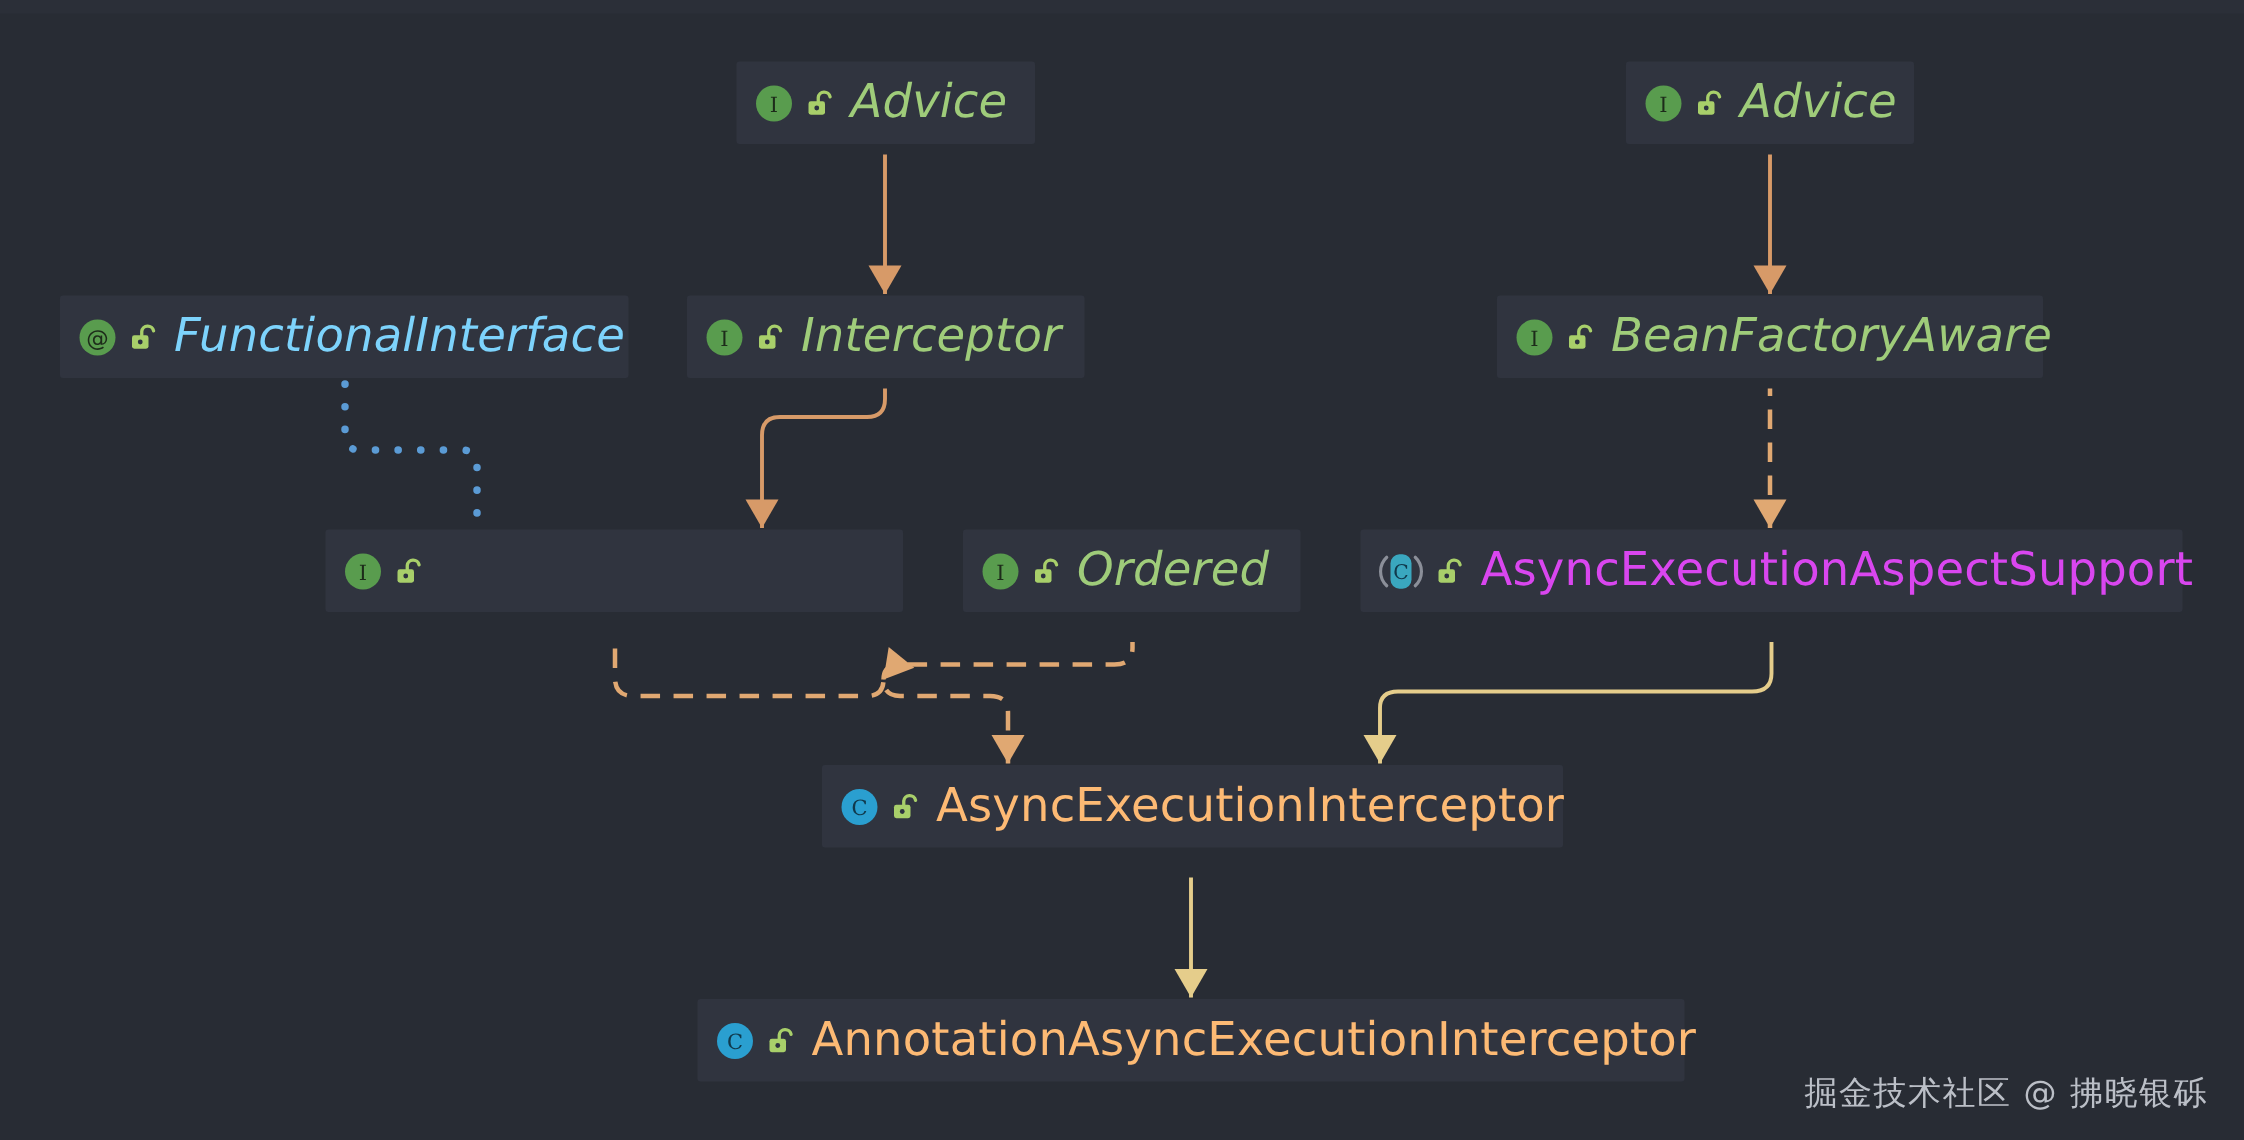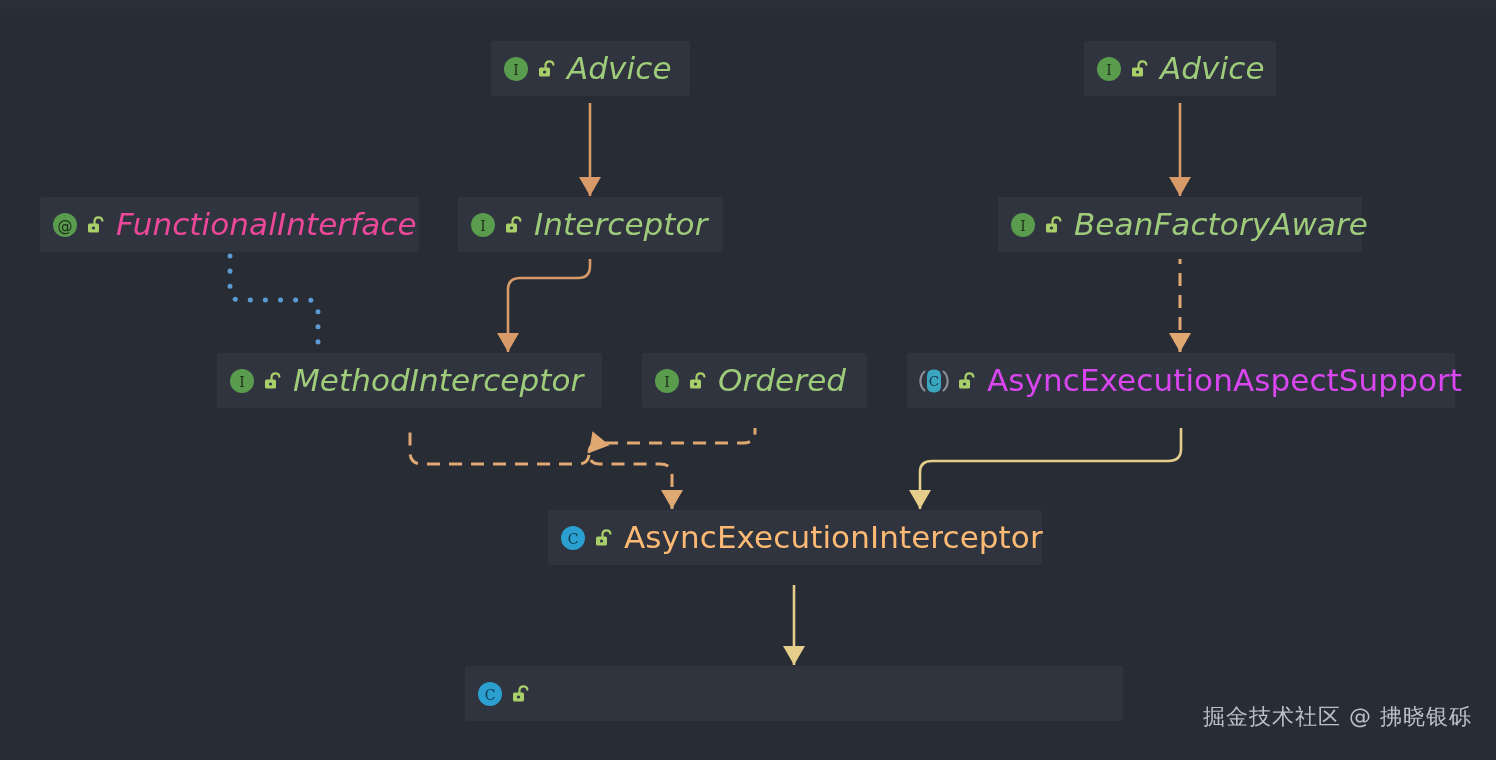--- a/index.html
+++ b/index.html
@@ -45,42 +45,42 @@
     letter-spacing: 0.1px;
     margin-left: 9px;
     line-height: 1;
   }
   .label-interface {
     color: #9fcc7a;
     font-style: italic;
     font-family: "DejaVu Sans", "Liberation Sans", sans-serif;
   }
   .label-annotation {
-    color: #ec4899;
+    color: #7dd3fc;
     font-style: italic;
   }
   .label-abstract {
     color: #d946ef;
     font-style: normal;
   }
   .label-class {
     color: #fdba74;
     font-style: normal;
   }
   .icon-slot {
     display: inline-flex;
     align-items: center;
     justify-content: center;
     flex: 0 0 auto;
   }
   .lock-slot { margin-left: 7px; }
   .wm {
     position: absolute;
     right: 24px;
-    bottom: 28px;
+    bottom: 16px;
     color: #c8ccd4;
     font-size: 22px;
     letter-spacing: 1px;
     font-family: "DejaVu Sans", "Liberation Sans", sans-serif;
     opacity: 0.92;
   }
 </style>
 </head>
 <body>
 
@@ -196,21 +196,20 @@
       <text x="13" y="18.5" text-anchor="middle" font-family="DejaVu Serif, Liberation Serif, serif" font-size="14" fill="#1d2b1a">I</text>
     </svg>
         </span>
         <span class="icon-slot lock-slot">
     <svg width="22" height="22" viewBox="0 0 22 22" xmlns="http://www.w3.org/2000/svg">
       <path d="M9.5 10 V7 A4 4 0 0 1 17.4 6.6" stroke="#a8cf6a" stroke-width="2.2" fill="none" stroke-linecap="round"></path>
       <rect x="3" y="9.5" width="11" height="9" rx="1.6" fill="#a8cf6a"></rect>
       <circle cx="8.5" cy="14" r="1.6" fill="#2c3240"></circle>
     </svg>
         </span>
-        <span class="node-label label-interface">MethodInterceptor</span>
       </div>
       <div class="uml-node" style="left: 642px; top: 353px; width: 225px; height: 55px; background: rgb(48, 52, 63);">
         <span class="icon-slot">
     <svg width="26" height="26" viewBox="0 0 26 26" xmlns="http://www.w3.org/2000/svg">
       <circle cx="13" cy="13" r="12" fill="#599c4e"></circle>
       <text x="13" y="18.5" text-anchor="middle" font-family="DejaVu Serif, Liberation Serif, serif" font-size="14" fill="#1d2b1a">I</text>
     </svg>
         </span>
         <span class="icon-slot lock-slot">
     <svg width="22" height="22" viewBox="0 0 22 22" xmlns="http://www.w3.org/2000/svg">
@@ -262,18 +261,19 @@
       <text x="13" y="18.5" text-anchor="middle" font-family="DejaVu Serif, Liberation Serif, serif" font-size="14" fill="#10394c">C</text>
     </svg>
         </span>
         <span class="icon-slot lock-slot">
     <svg width="22" height="22" viewBox="0 0 22 22" xmlns="http://www.w3.org/2000/svg">
       <path d="M9.5 10 V7 A4 4 0 0 1 17.4 6.6" stroke="#a8cf6a" stroke-width="2.2" fill="none" stroke-linecap="round"></path>
       <rect x="3" y="9.5" width="11" height="9" rx="1.6" fill="#a8cf6a"></rect>
       <circle cx="8.5" cy="14" r="1.6" fill="#2c3240"></circle>
     </svg>
         </span>
+        <span class="node-label label-class">AnnotationAsyncExecutionInterceptor</span>
       </div>
     </div>
 
   <div class="wm">掘金技术社区 @ 拂晓银砾</div>
 
 </div>
 
 </body></html>

